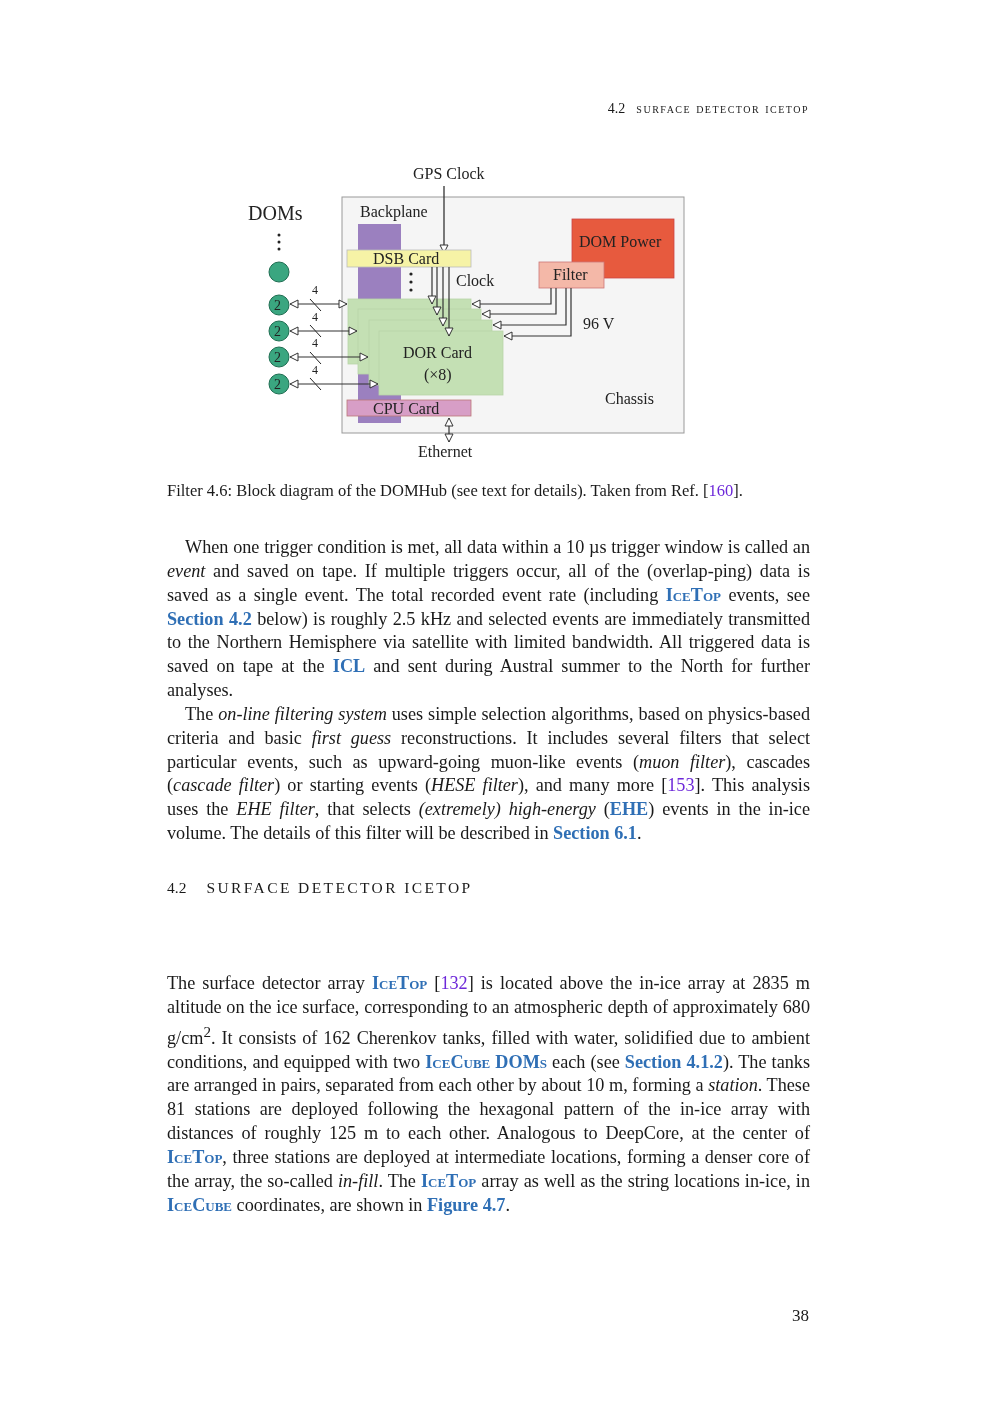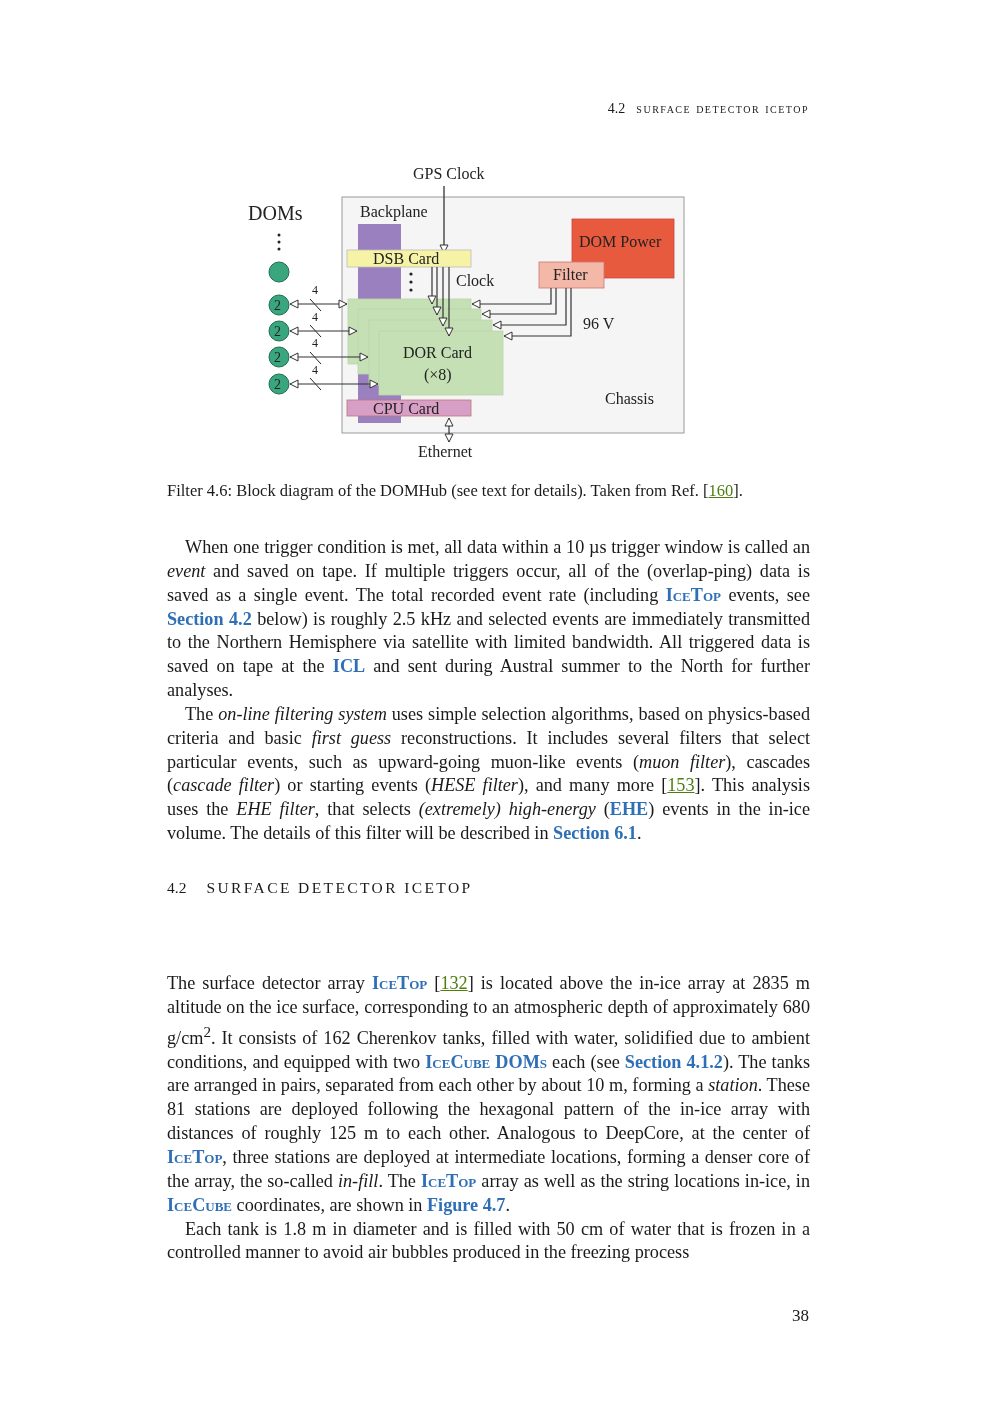--- a/index.html
+++ b/index.html
@@ -8,21 +8,21 @@
   .running-head { position: absolute; top: 101px; right: 191px; font-size: 14px;
                   letter-spacing: 1.5px; font-variant: small-caps; text-transform: lowercase; }
   .running-head .num { letter-spacing: 0; margin-right: 6px; }
   .figure { position: absolute; left: 240px; top: 160px; width: 460px; height: 305px; }
   .caption { position: absolute; left: 167px; top: 481px; width: 645px; font-size: 16.5px; }
   .body-text { position: absolute; left: 167px; width: 643px; font-size: 18.2px; line-height: 23.85px;
                text-align: justify; hyphens: manual; }
   .body-text p { margin: 0; }
   .indent { text-indent: 18px; }
   .link { color: #2f6fb5; font-weight: bold; }
-  .cite { color: #4d7c0f; text-decoration: underline; }
+  .cite { color: #6d28d9; }
   .sc { font-variant: small-caps; }
   .sec-heading { position: absolute; left: 167px; top: 879px; font-size: 15.5px;
                  letter-spacing: 2.4px; }
   .sec-heading .num { letter-spacing: 0; margin-right: 20px; }
   .page-num { position: absolute; top: 1306px; right: 191px; font-size: 17px; }
   svg text { font-family: "Liberation Serif", "DejaVu Serif", serif; }
 </style>
 </head>
 <body>
 
@@ -132,16 +132,15 @@
   <p class="indent"><span>When one trigger condition is met, all data within a 10 µs trigger window is called an </span><i>event</i><span> and saved on tape. If multiple triggers occur, all of the (overlap-ping) data is saved as a single event. The total recorded event rate (including </span><span class="link sc">IceTop</span><span> events, see </span><span class="link">Section 4.2</span><span> below) is roughly 2.5 kHz and selected events are immediately transmitted to the Northern Hemisphere via satellite with limited bandwidth. All triggered data is saved on tape at the </span><span class="link">ICL</span><span> and sent during Austral summer to the North for further analyses.</span></p>
   <p class="indent"><span>The </span><i>on-line filtering system</i><span> uses simple selection algorithms, based on physics-based criteria and basic </span><i>first guess</i><span> reconstructions. It includes several filters that select particular events, such as upward-going muon-like events (</span><i>muon filter</i><span>), cascades (</span><i>cascade filter</i><span>) or starting events (</span><i>HESE filter</i><span>), and many more [</span><span class="cite">153</span><span>]. This analysis uses the </span><i>EHE filter</i><span>, that selects </span><i>(extremely) high-energy</i><span> (</span><span class="link">EHE</span><span>) events in the in-ice volume. The details of this filter will be described in </span><span class="link">Section 6.1</span><span>.</span></p>
 </div>
 
 <div class="sec-heading">
   <span class="num">4.2</span><span>SURFACE DETECTOR ICETOP</span>
 </div>
 
 <div class="body-text" style="top:972px;">
   <p><span>The surface detector array </span><span class="link sc">IceTop</span><span> [</span><span class="cite">132</span><span>] is located above the in-ice array at 2835 m altitude on the ice surface, corresponding to an atmospheric depth of approximately 680 g/cm</span><sup>2</sup><span>. It consists of 162 Cherenkov tanks, filled with water, solidified due to ambient conditions, and equipped with two </span><span class="link sc">IceCube DOMs</span><span> each (see </span><span class="link">Section 4.1.2</span><span>). The tanks are arranged in pairs, separated from each other by about 10 m, forming a </span><i>station</i><span>. These 81 stations are deployed following the hexagonal pattern of the in-ice array with distances of roughly 125 m to each other. Analogous to DeepCore, at the center of </span><span class="link sc">IceTop</span><span>, three stations are deployed at intermediate locations, forming a denser core of the array, the so-called </span><i>in-fill</i><span>. The </span><span class="link sc">IceTop</span><span> array as well as the string locations in-ice, in </span><span class="link sc">IceCube</span><span> coordinates, are shown in </span><span class="link">Figure 4.7</span><span>.</span></p>
-  <p class="indent"><span>Each tank is 1.8 m in diameter and is filled with 50 cm of water that is frozen in a controlled manner to avoid air bubbles produced in the freezing process</span></p>
 </div>
 
 <div class="page-num">38</div>
 
 </body></html>

